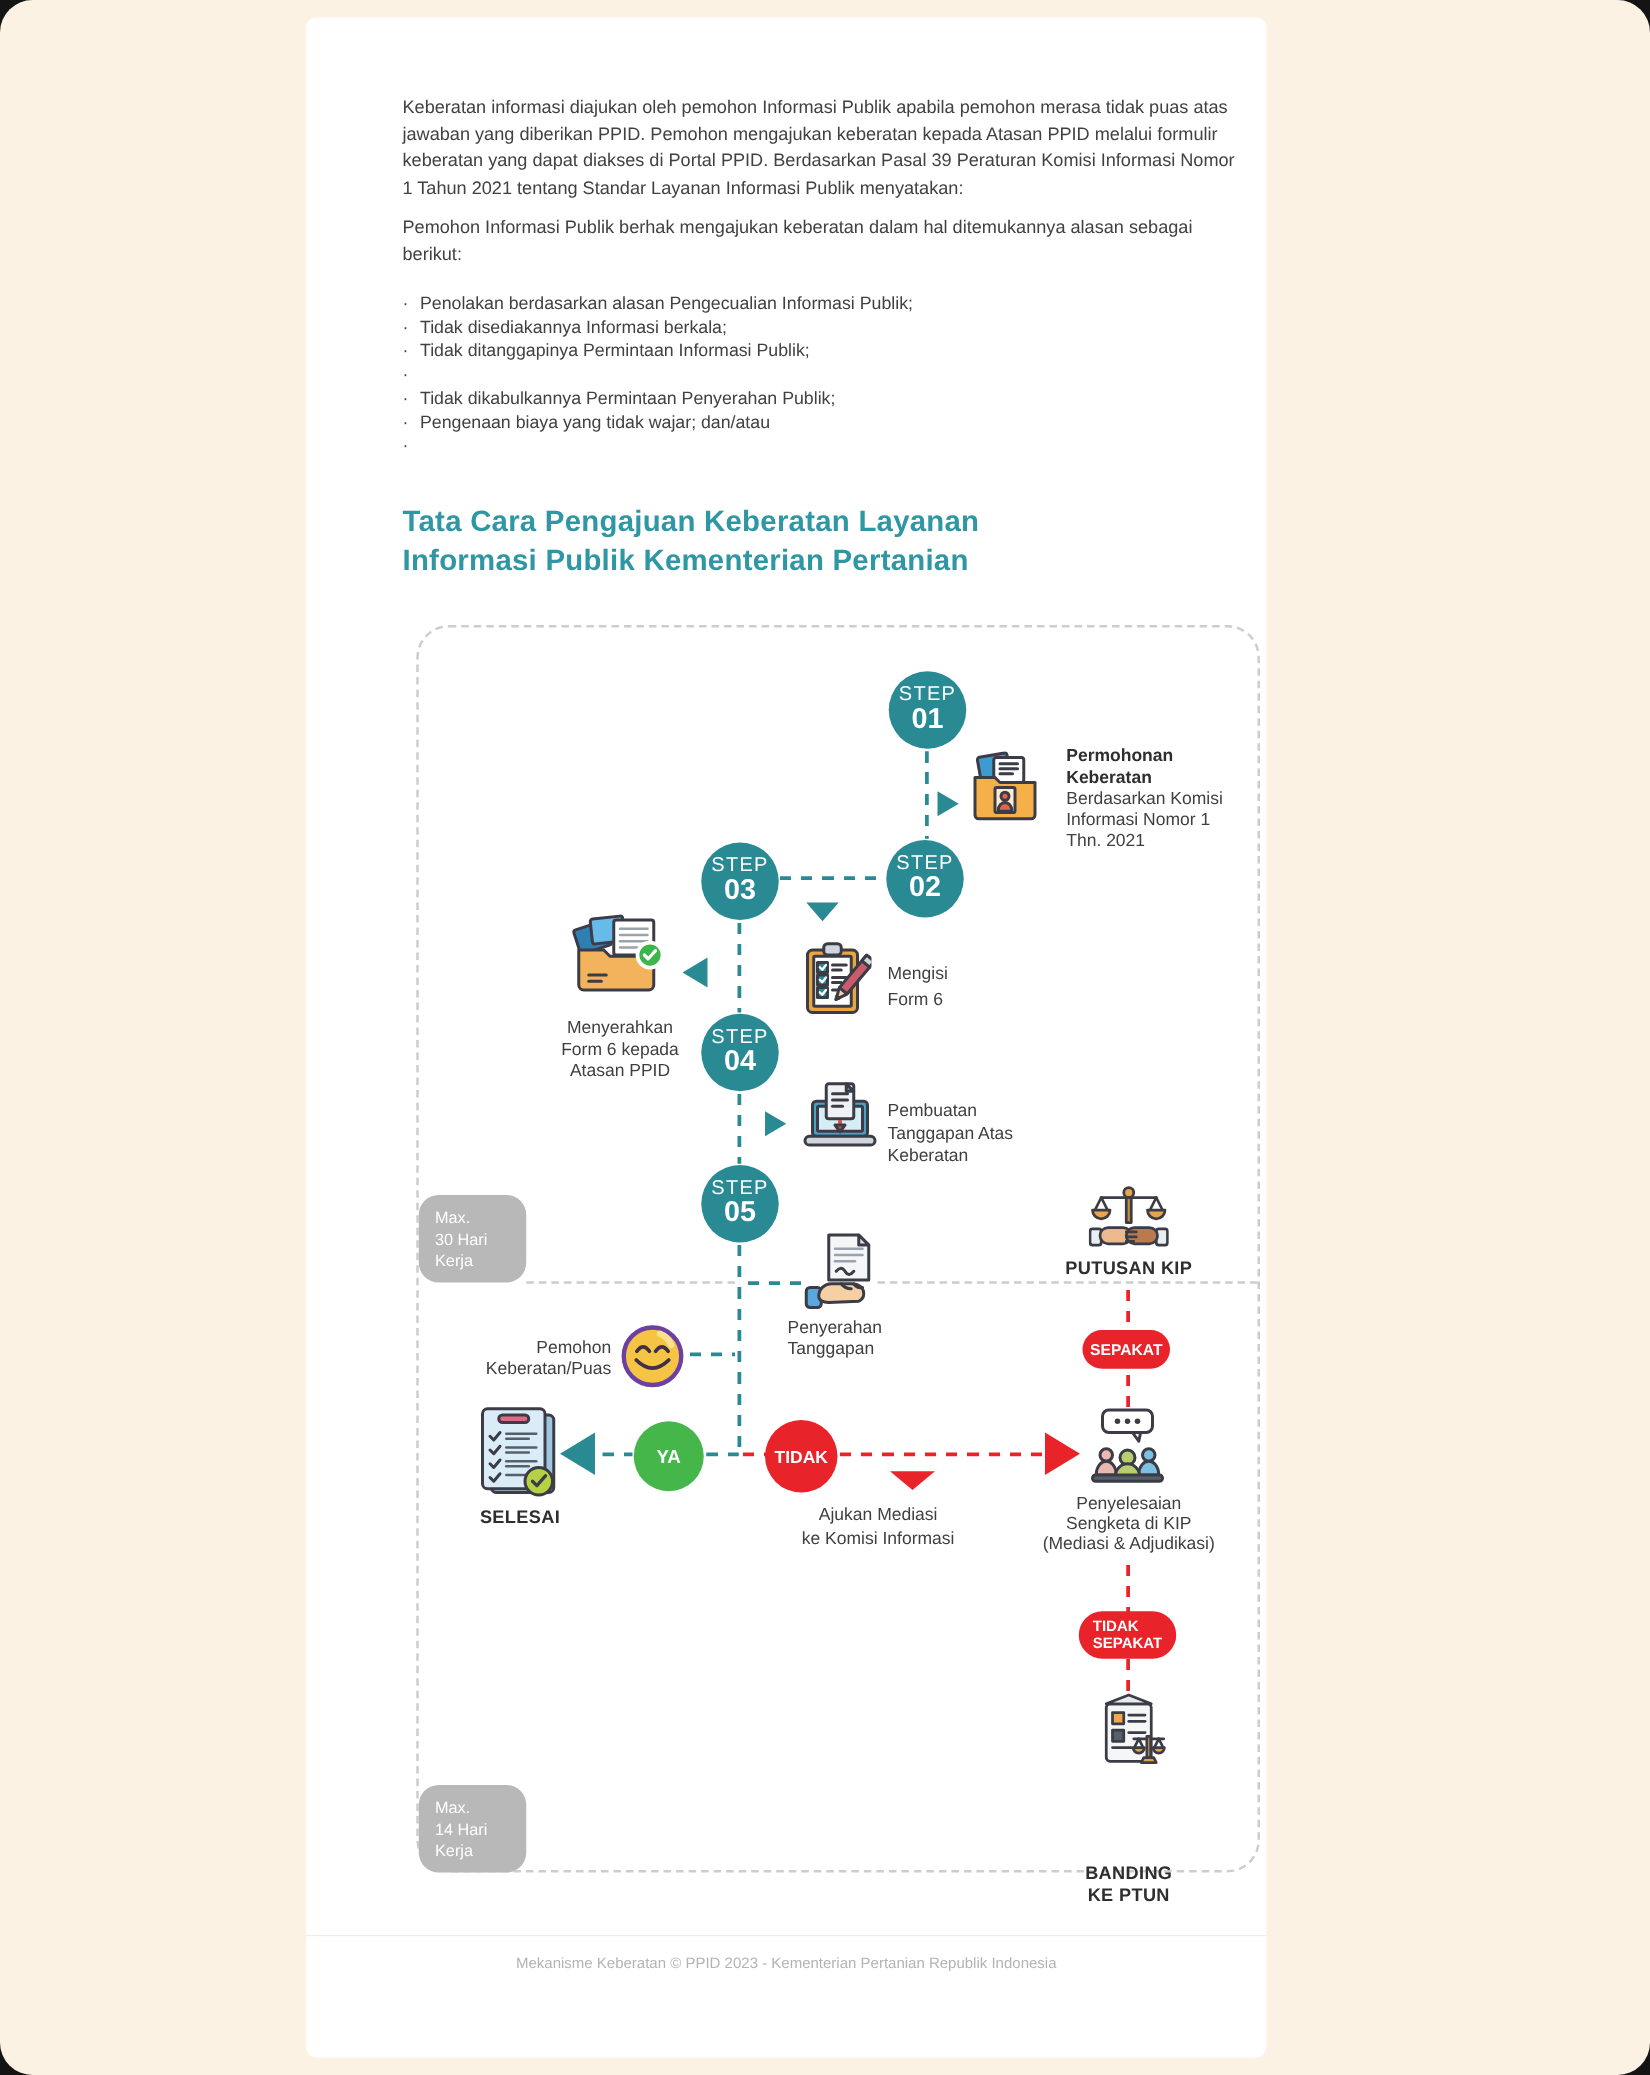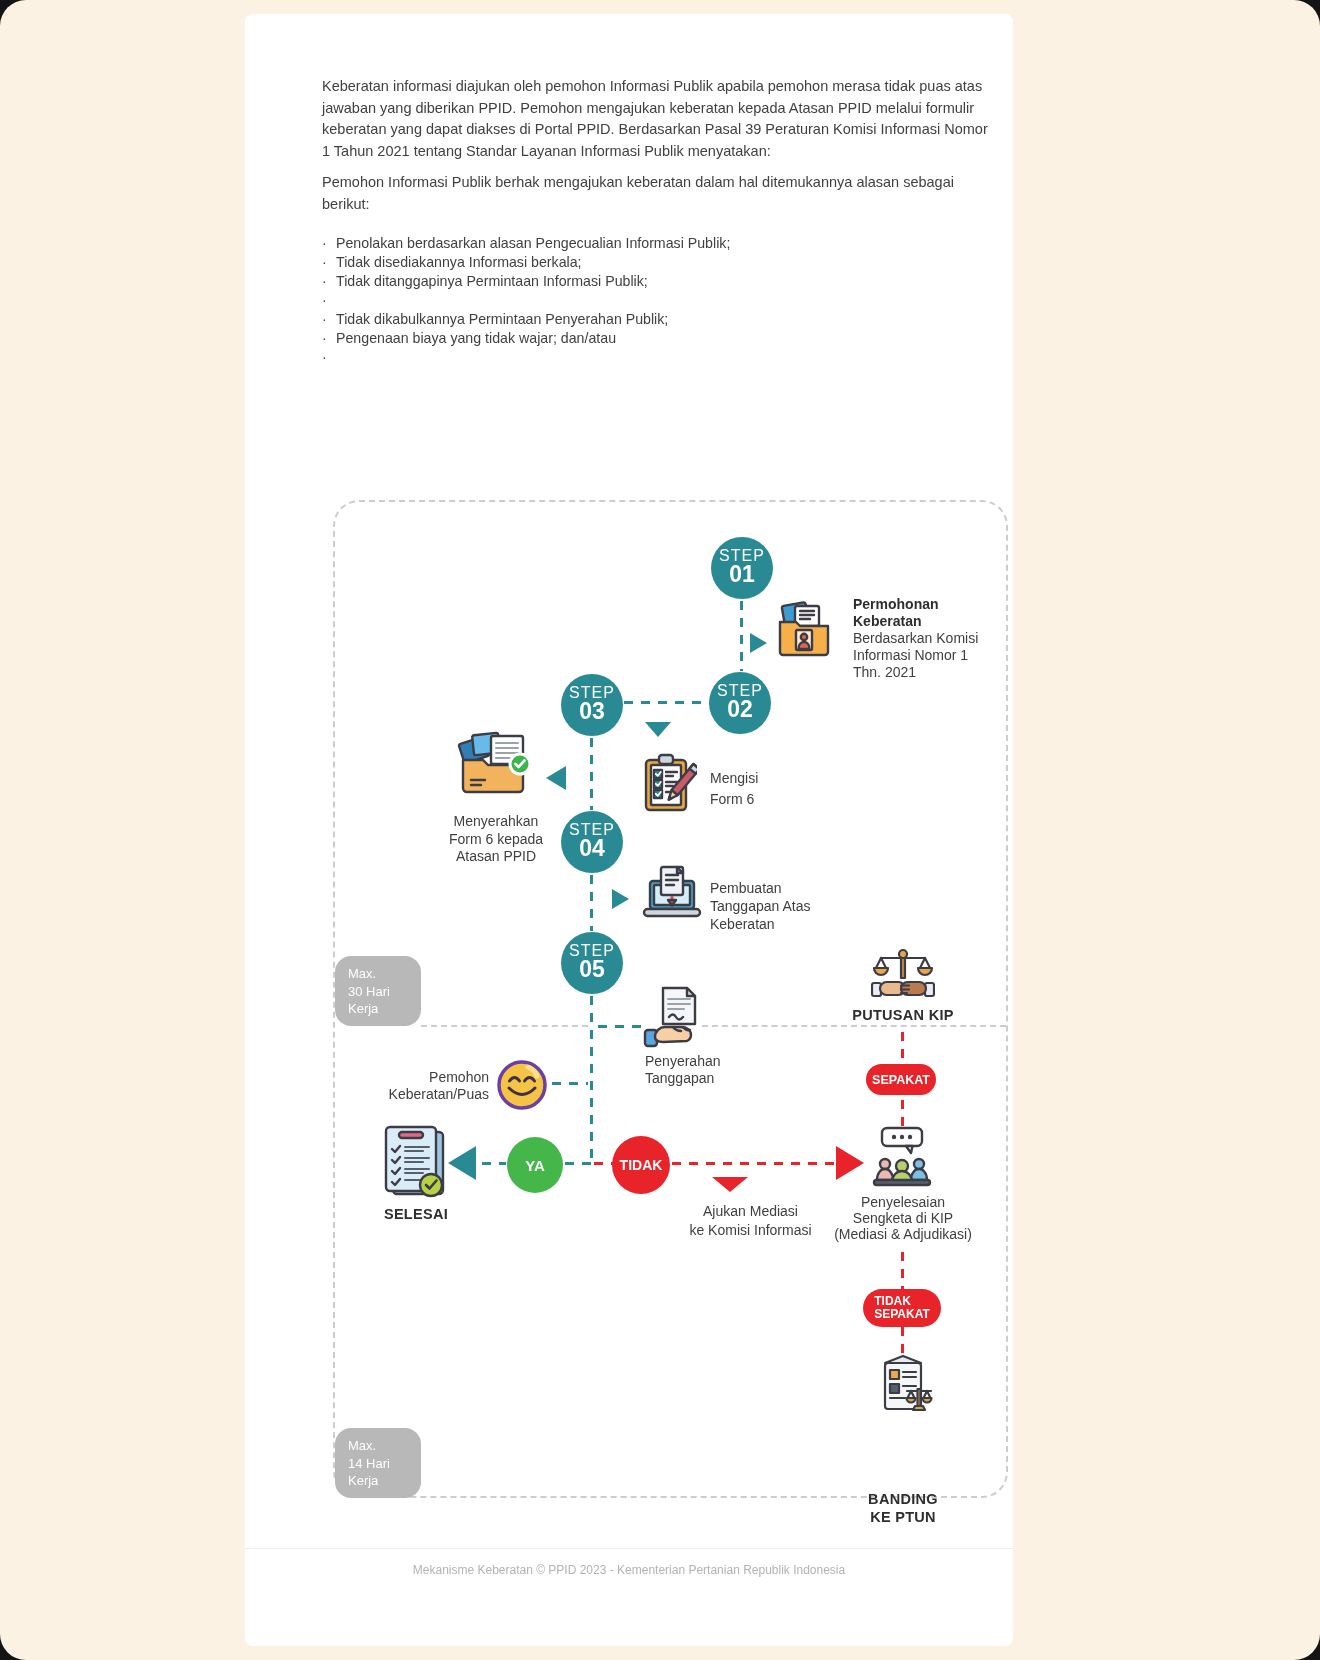--- a/index.html
+++ b/index.html
@@ -86,20 +86,22 @@
     </li>
       <li>
       <span class="dot">·</span>
       <span>Pengenaan biaya yang tidak wajar; dan/atau</span>
     </li>
       <li>
       <span class="dot">·</span>
     </li>
     </ul>
 
+  <h1 class="abs heading pre" style="margin:0;">Tata Cara Pengajuan Keberatan Layanan
+Informasi Publik Kementerian Pertanian</h1>
 
   <div class="abs flow-rect"></div>
   <div class="abs divider-seg" style="left:421px;top:1025px;width:167px;"></div>
   <div class="abs divider-seg" style="left:702px;top:1025px;width:304px;"></div>
 
   <div class="abs vdash teal" style="left:740px;top:601px;height:70px;"></div>
   <div class="abs hdash teal" style="left:624px;top:701px;width:84px;"></div>
   <div class="abs vdash teal" style="left:590px;top:738px;height:72px;"></div>
   <div class="abs vdash teal" style="left:590px;top:875px;height:56px;"></div>
   <div class="abs vdash teal" style="left:590px;top:996px;height:167px;"></div>
@@ -346,26 +348,26 @@
 Thn. 2021</div>
   </div>
   <div class="abs lbl pre" style="left:710px;top:768px;line-height:21px;">Mengisi
 Form 6</div>
   <div class="abs lbl pre" style="left:420px;top:813px;width:152px;text-align:center;line-height:17.5px;">Menyerahkan
 Form 6 kepada
 Atasan PPID</div>
   <div class="abs lbl pre" style="left:710px;top:879px;line-height:18px;">Pembuatan
 Tanggapan Atas
 Keberatan</div>
-  <div class="abs lbl pre" style="left:630px;top:1053px;line-height:17px;margin-left:15px;">Penyerahan
+  <div class="abs lbl pre" style="left:630px;top:1053px;line-height:17px;">Penyerahan
 Tanggapan</div>
   <div class="abs lbl pre" style="left:345px;top:1069px;width:144px;text-align:right;line-height:16.5px;">Pemohon
 Keberatan/Puas</div>
   <div class="abs bold-lbl" style="left:366px;top:1206px;width:100px;">SELESAI</div>
-  <div class="abs lbl pre" style="left:668px;top:1202px;width:165px;text-align:center;line-height:18.5px;">Ajukan Mediasi
+  <div class="abs lbl pre" style="left:620px;top:1202px;width:165px;text-align:center;line-height:18.5px;">Ajukan Mediasi
 ke Komisi Informasi</div>
   <div class="abs bold-lbl" style="left:843px;top:1007px;width:120px;">PUTUSAN KIP</div>
   <div class="abs lbl pre" style="left:813px;top:1194px;width:180px;text-align:center;line-height:16px;">Penyelesaian
 Sengketa di KIP
 (Mediasi &amp; Adjudikasi)</div>
   <div class="abs bold-lbl pre" style="left:853px;top:1490px;width:100px;line-height:18px;">BANDING
 KE PTUN</div>
 
   <div class="abs badge-gray pre" style="left:335px;top:956px;width:86px;height:70px;">Max.
 30 Hari

